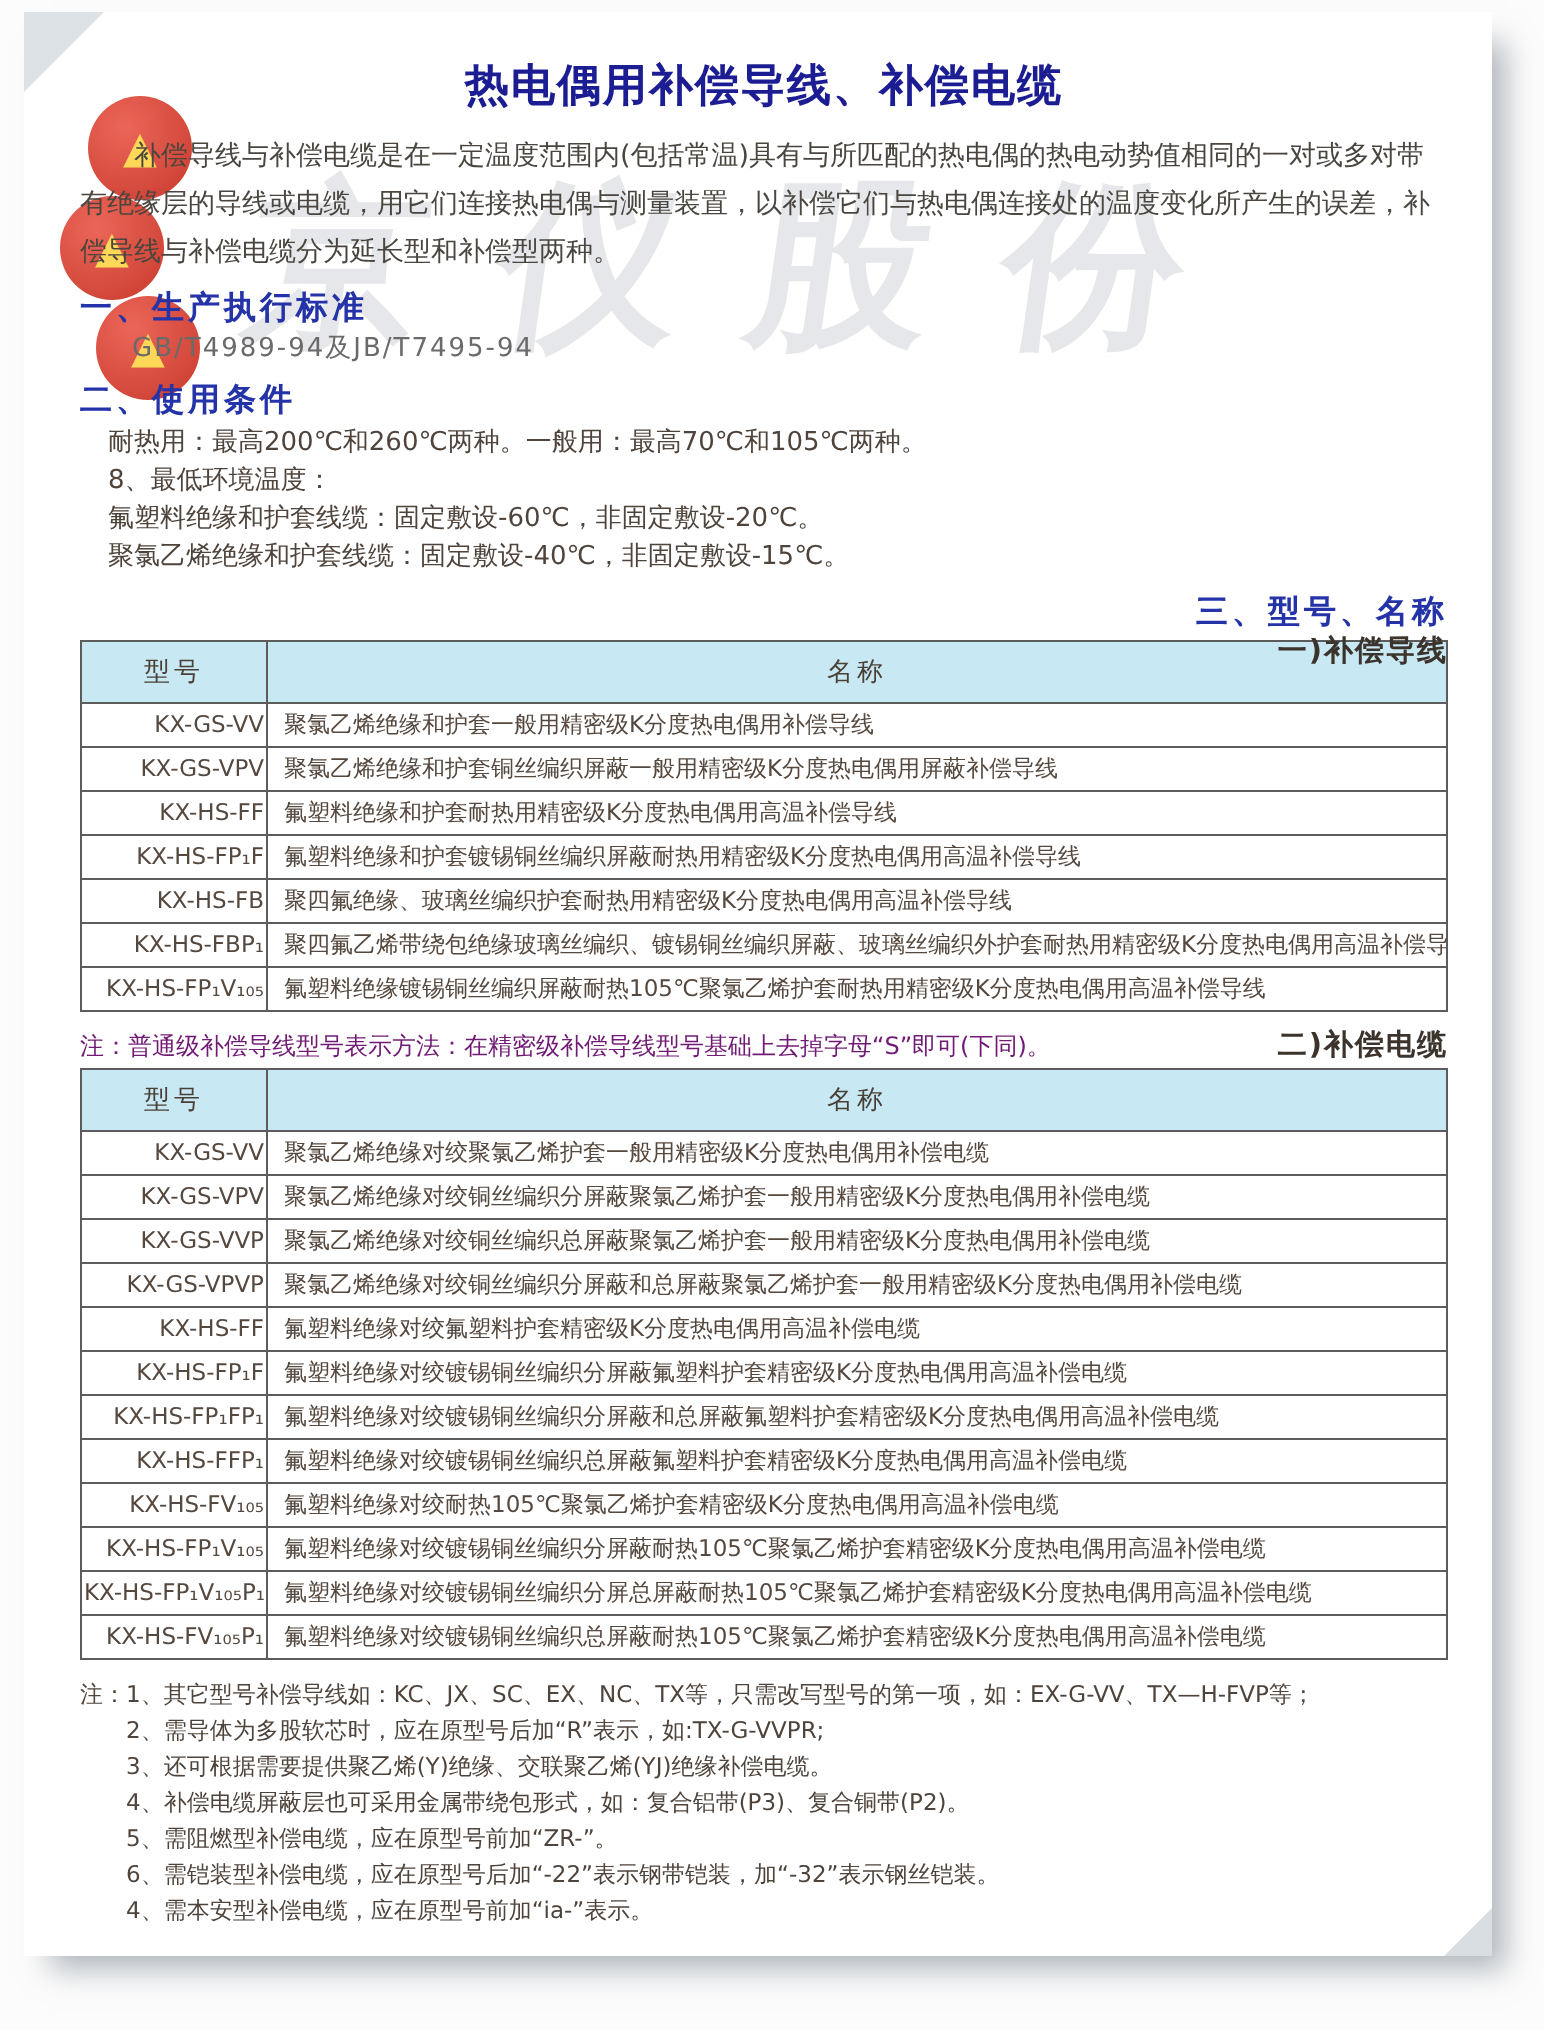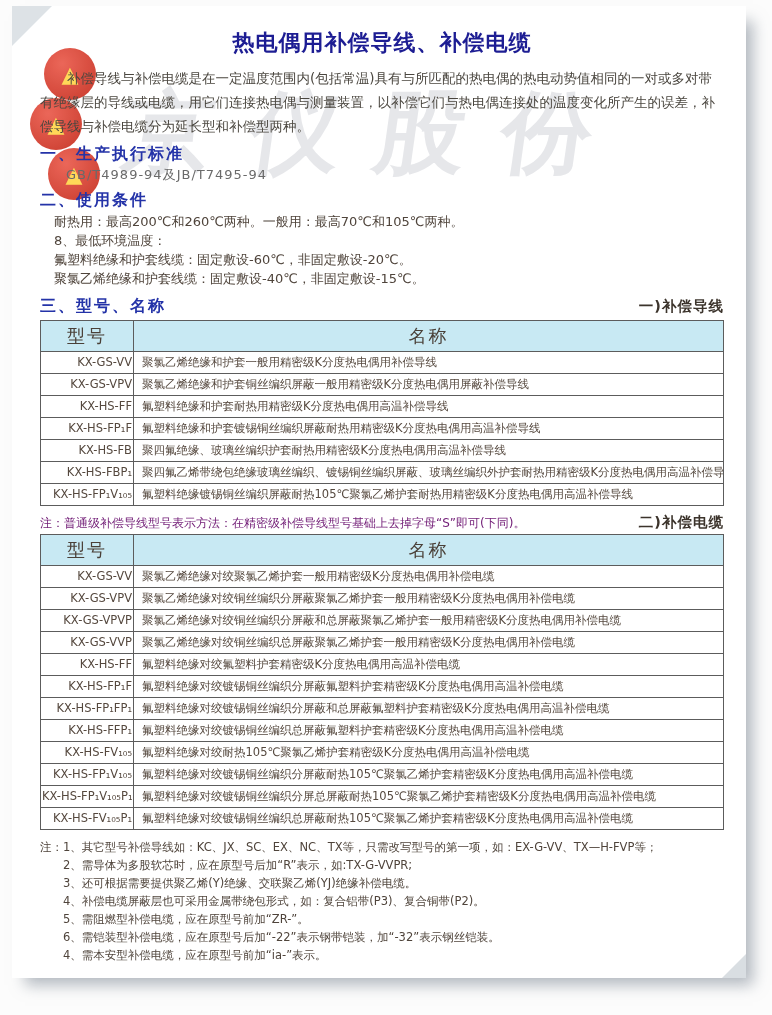--- a/index.html
+++ b/index.html
@@ -57,29 +57,29 @@
   }
   .s1-body{
     font-size:13px;color:#6a6a6a;padding-left:26px;
     letter-spacing:1px;line-height:18px;
   }
   .s2-line{
     font-size:13px;color:#4f443b;padding-left:14px;line-height:19px;
   }
   .s3-row{
     display:flex;justify-content:space-between;align-items:flex-end;
-    margin:8px 0 4px 0;height:20px;
+    margin:8px 0 4px 0;height:20px;flex-direction:column;
   }
   .table-caption{
     font-size:14.5px;font-weight:bold;color:#3c342c;letter-spacing:1px;text-align:center;
   }
   table{width:100%;border-collapse:collapse;table-layout:fixed;}
   th,td{border:1px solid #5c5c5c;}
   th{
-    background:#c8e9f3;height:28px;font-size:18px;font-weight:normal;
+    background:#c8e9f3;height:28px;font-size:13px;font-weight:normal;
     color:#4a4038;letter-spacing:2px;
   }
   th.col-model{width:90px;}
   td{font-size:11.5px;color:#55483e;padding:3px 6px;line-height:15px;}
   td.model-cell{
     text-align:right;white-space:nowrap;padding:3px 1px;font-size:11.5px;
   }
   td.name-cell{white-space:nowrap;overflow:hidden;padding-left:8px;}
   .note-row{
     display:flex;justify-content:space-between;align-items:flex-end;
@@ -188,26 +188,26 @@
       <tbody>
           <tr>
             <td class="model-cell">KX-GS-VV</td>
             <td class="name-cell">聚氯乙烯绝缘对绞聚氯乙烯护套一般用精密级K分度热电偶用补偿电缆</td>
           </tr>
           <tr>
             <td class="model-cell">KX-GS-VPV</td>
             <td class="name-cell">聚氯乙烯绝缘对绞铜丝编织分屏蔽聚氯乙烯护套一般用精密级K分度热电偶用补偿电缆</td>
           </tr>
           <tr>
+            <td class="model-cell">KX-GS-VVP</td>
+            <td class="name-cell">聚氯乙烯绝缘对绞铜丝编织总屏蔽聚氯乙烯护套一般用精密级K分度热电偶用补偿电缆</td>
+          </tr>
+          <tr>
             <td class="model-cell">KX-GS-VPVP</td>
             <td class="name-cell">聚氯乙烯绝缘对绞铜丝编织分屏蔽和总屏蔽聚氯乙烯护套一般用精密级K分度热电偶用补偿电缆</td>
-          </tr>
-          <tr>
-            <td class="model-cell">KX-GS-VVP</td>
-            <td class="name-cell">聚氯乙烯绝缘对绞铜丝编织总屏蔽聚氯乙烯护套一般用精密级K分度热电偶用补偿电缆</td>
           </tr>
           <tr>
             <td class="model-cell">KX-HS-FF</td>
             <td class="name-cell">氟塑料绝缘对绞氟塑料护套精密级K分度热电偶用高温补偿电缆</td>
           </tr>
           <tr>
             <td class="model-cell">KX-HS-FP₁F</td>
             <td class="name-cell">氟塑料绝缘对绞镀锡铜丝编织分屏蔽氟塑料护套精密级K分度热电偶用高温补偿电缆</td>
           </tr>
           <tr>

